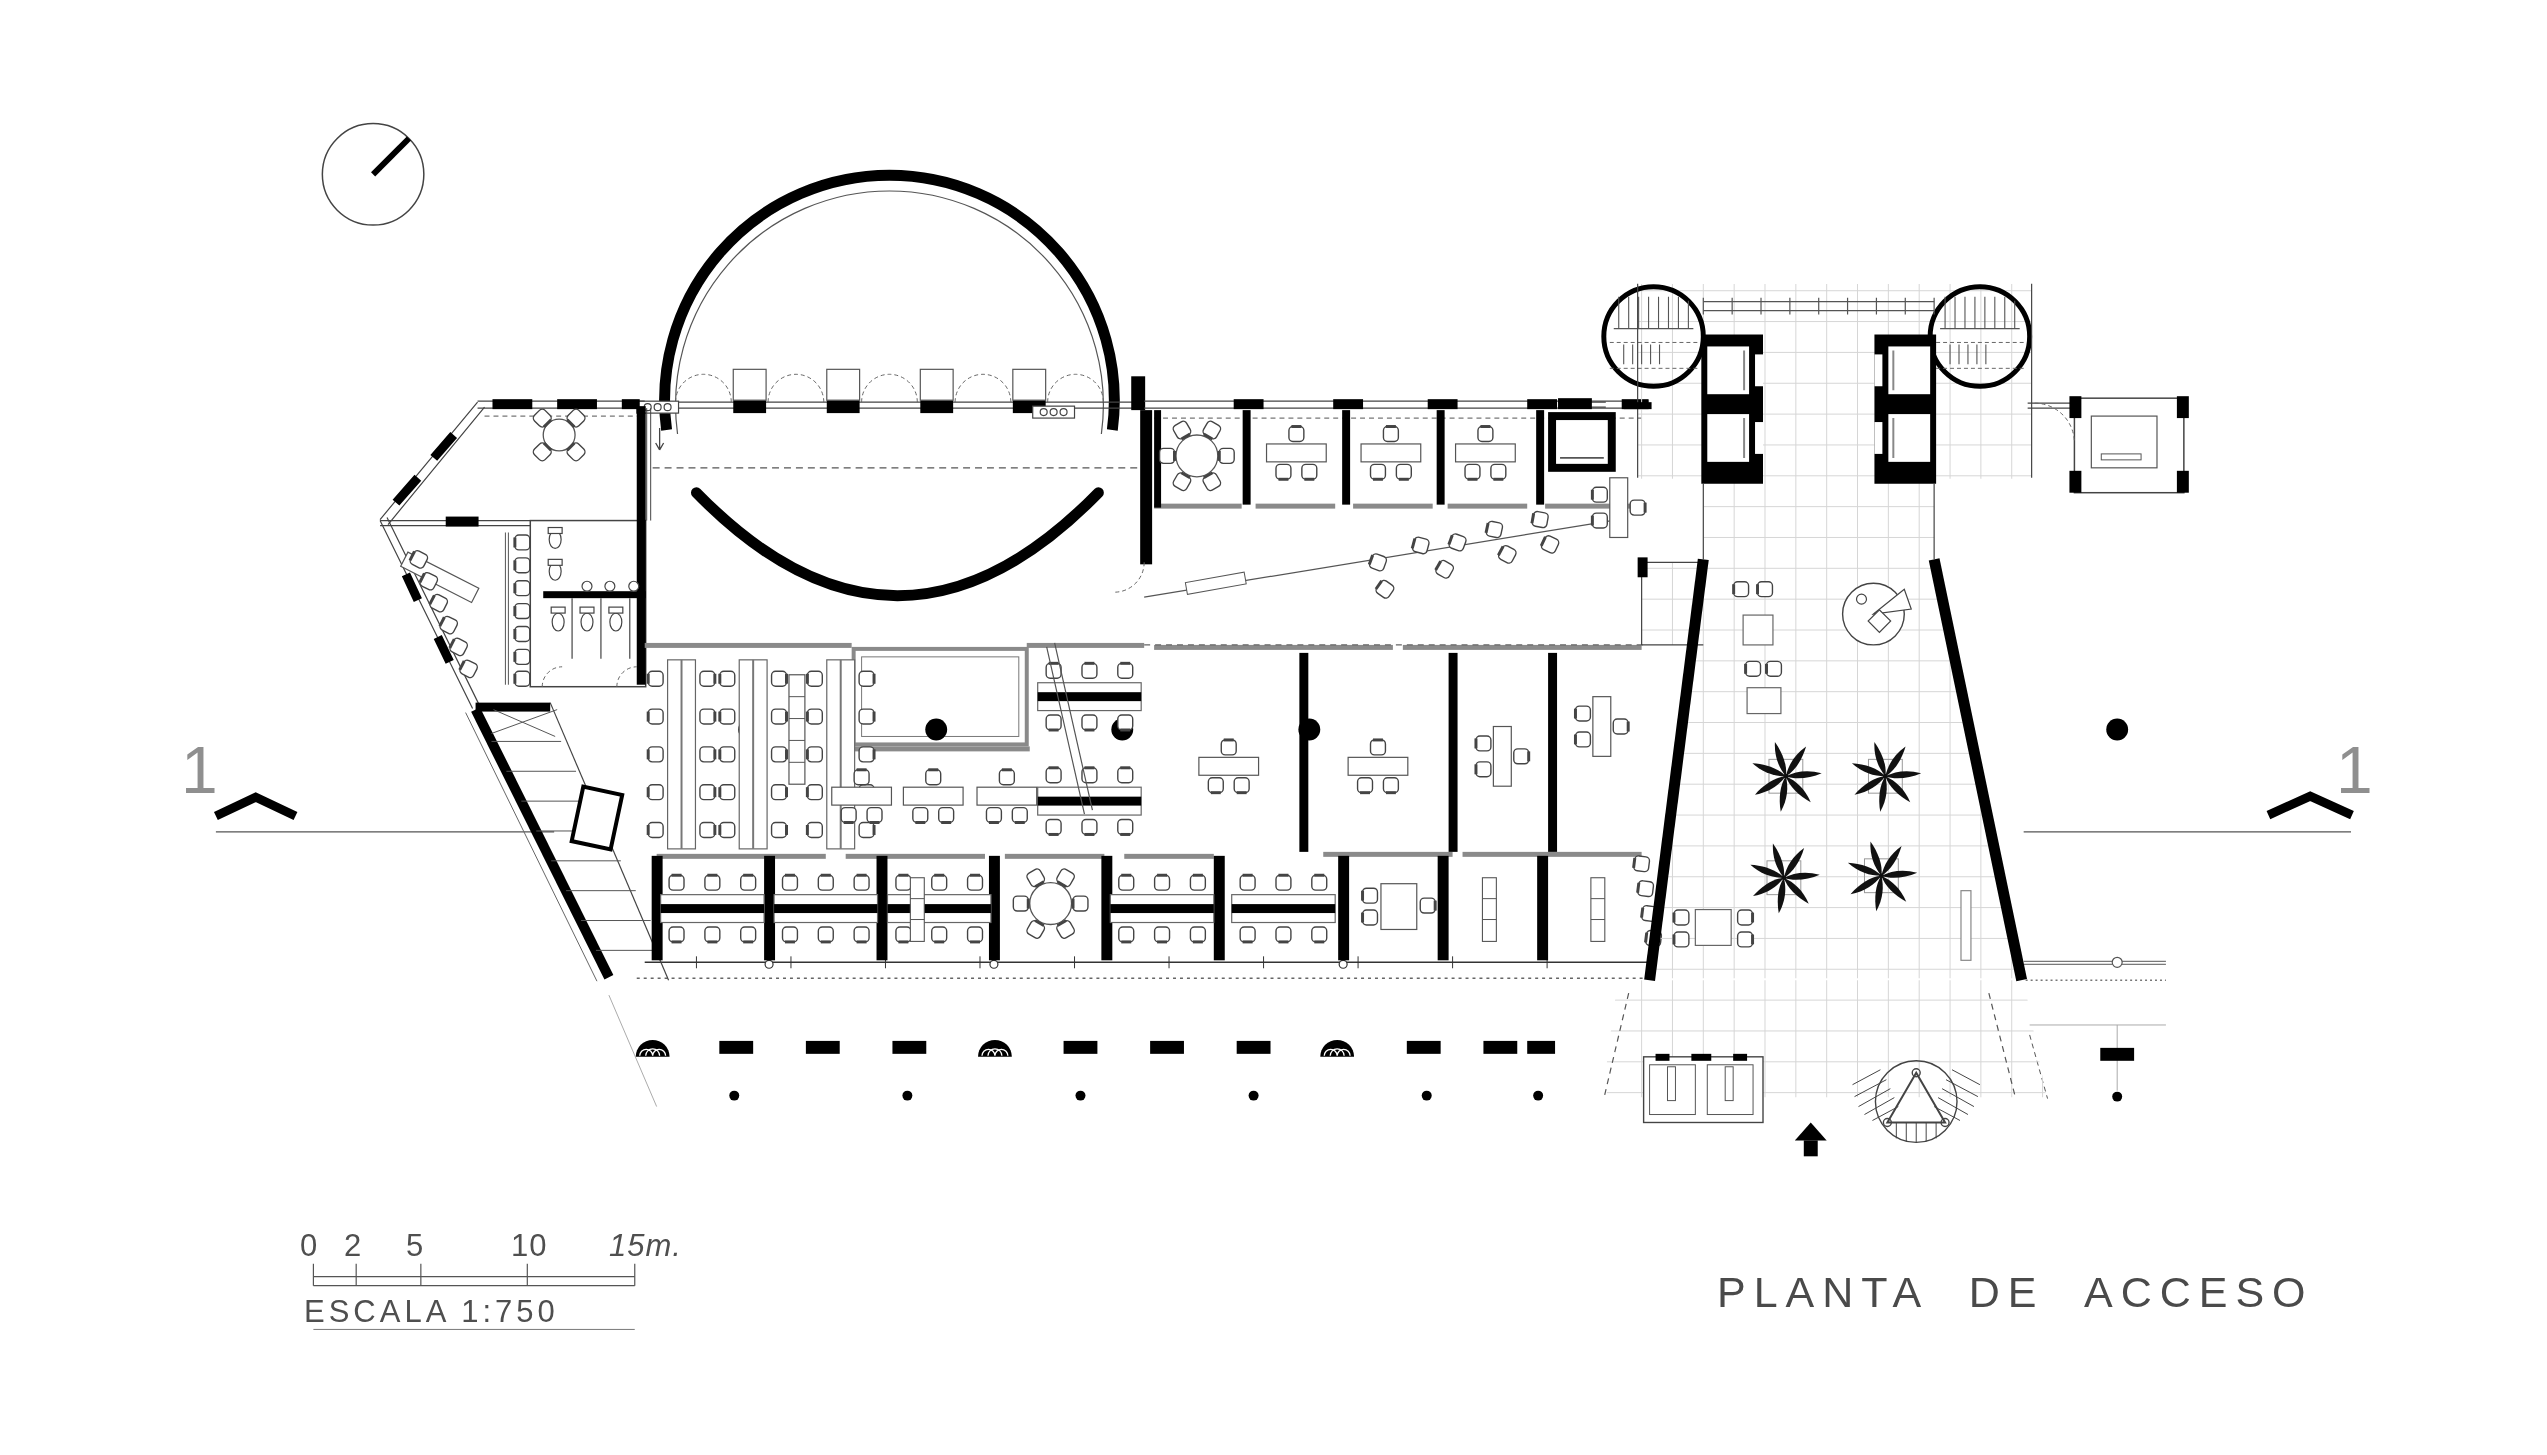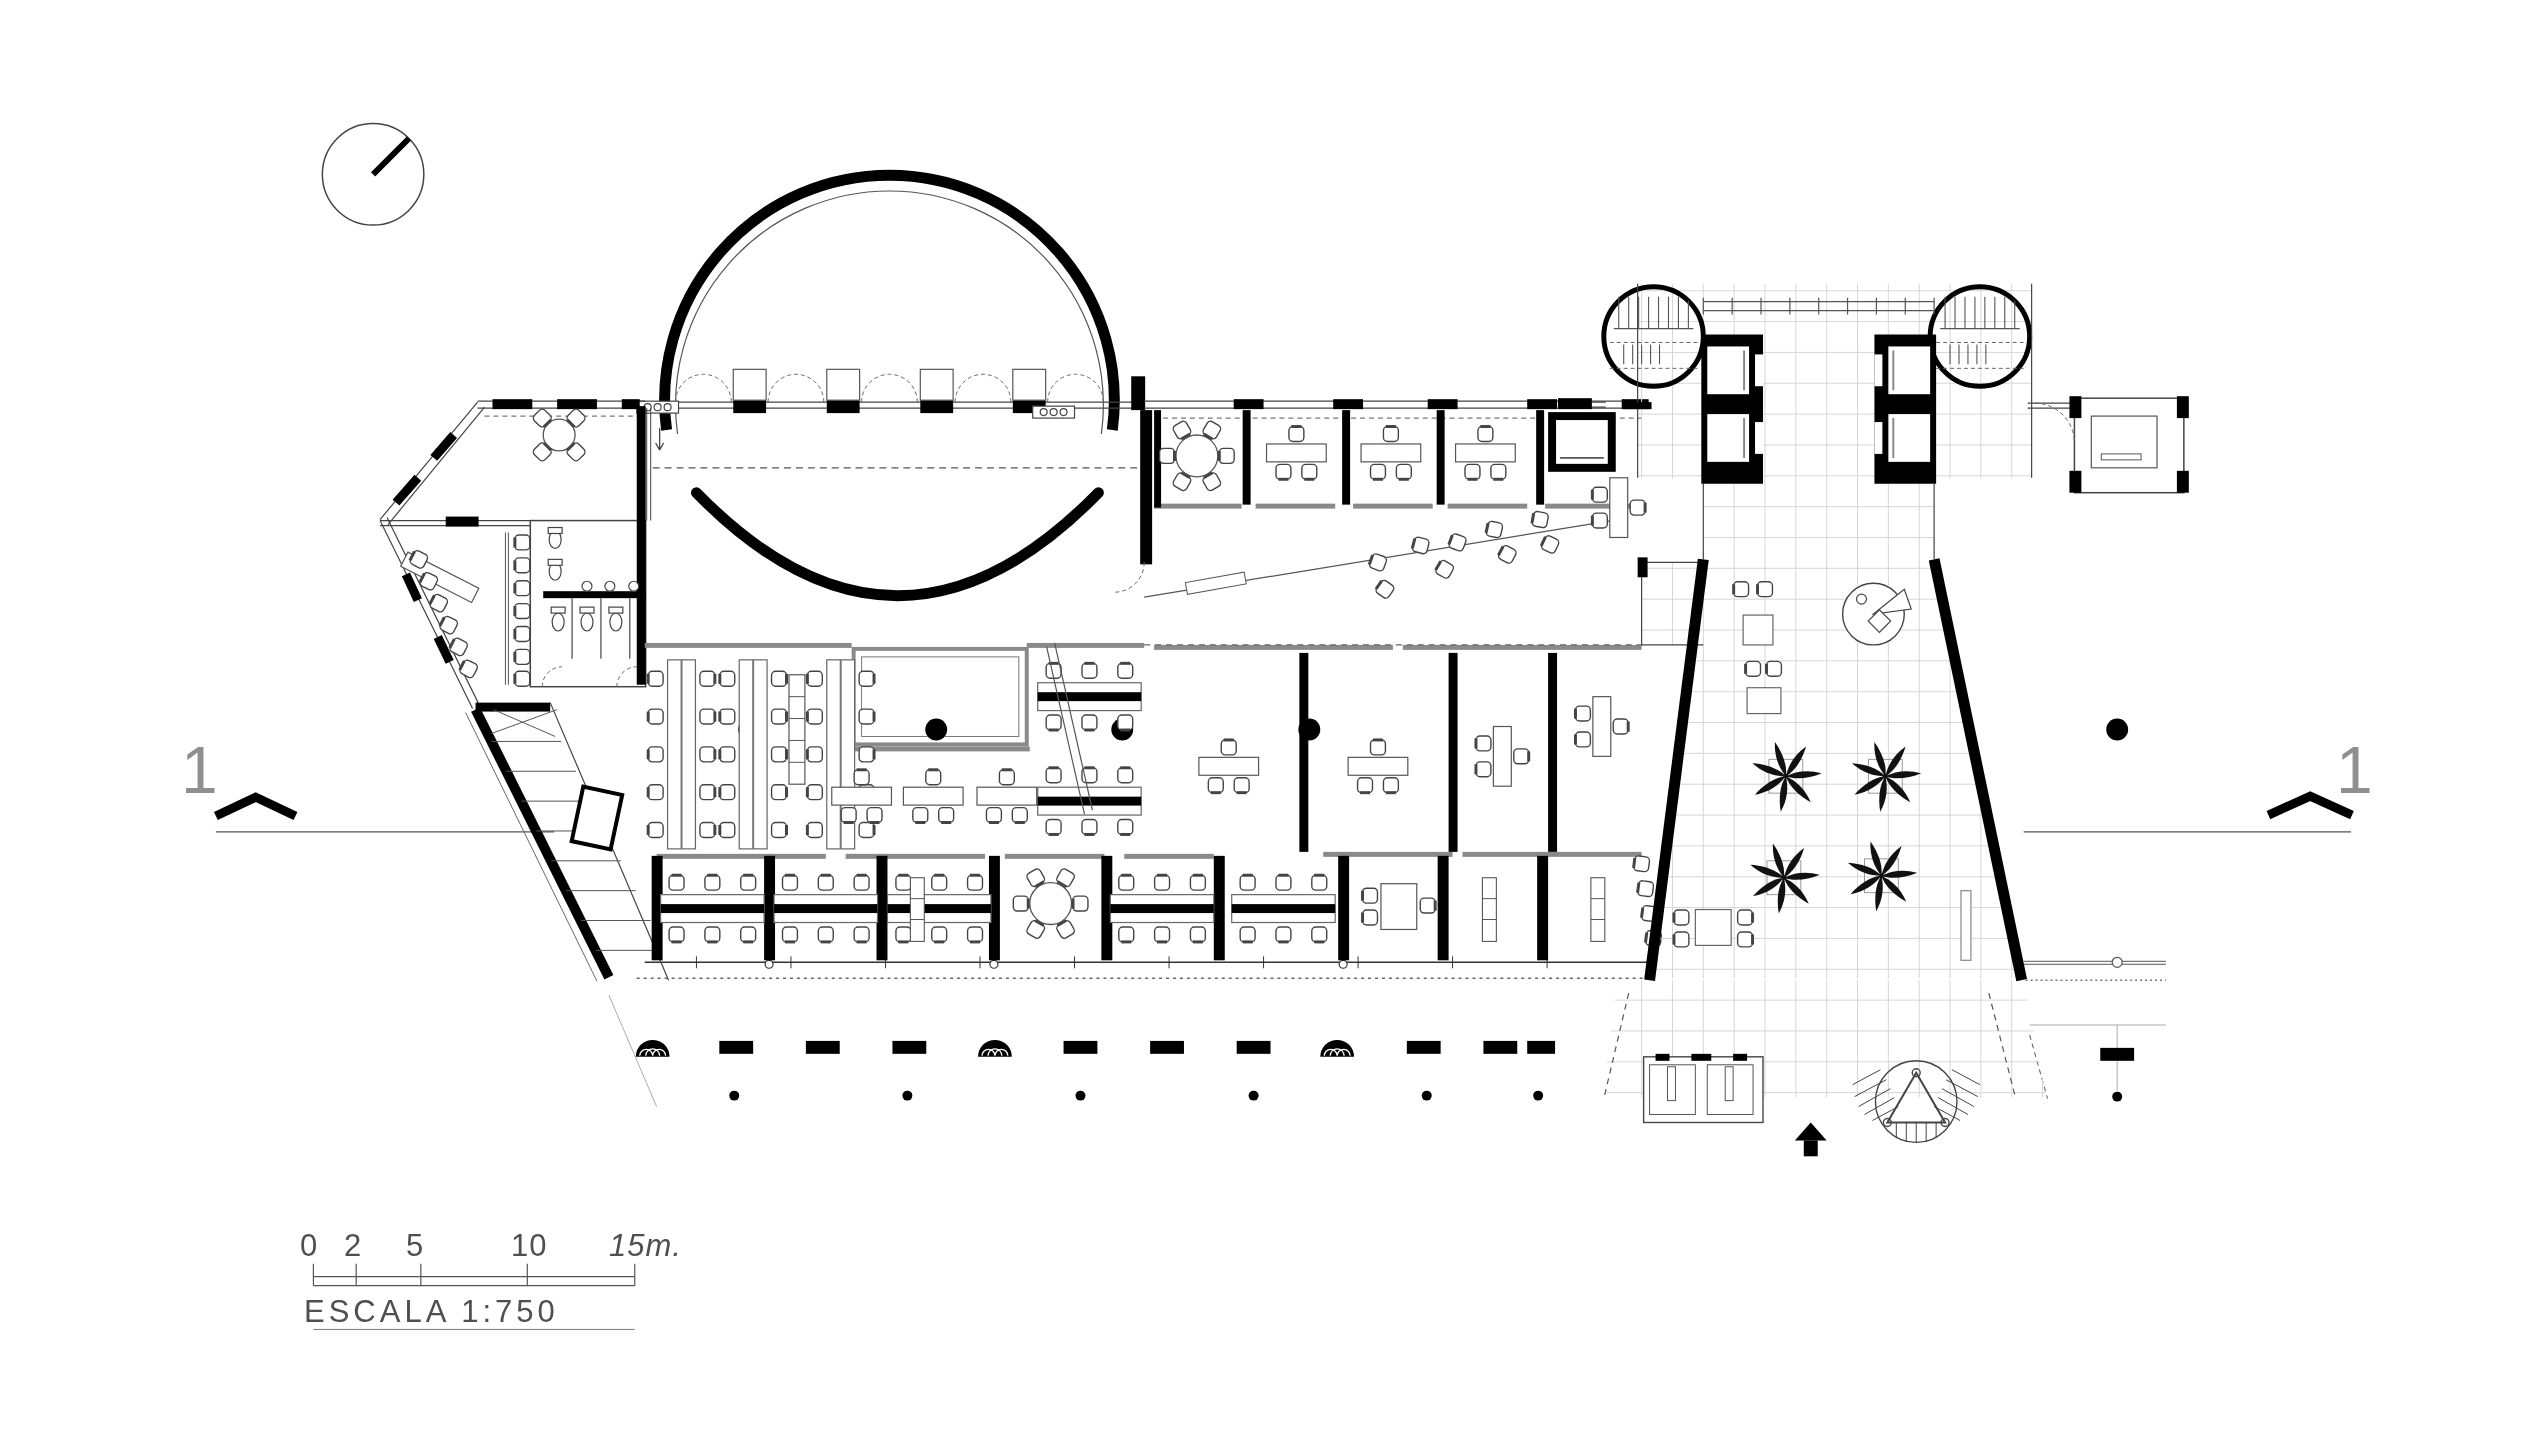--- a/index.html
+++ b/index.html
@@ -550,15 +550,16 @@
 <div class="anno sec-num" style="left:181px; top:732px;">1</div>
 <div class="anno sec-num" style="left:2336px; top:732px;">1</div>
 
 <div class="anno scale-num" style="left:300px; top:1228px;">0</div>
 <div class="anno scale-num" style="left:344px; top:1228px;">2</div>
 <div class="anno scale-num" style="left:406px; top:1228px;">5</div>
 <div class="anno scale-num" style="left:503px; top:1228px;margin-left:8px;">10</div>
 <div class="anno scale-num" style="left:609px; top:1228px;font-style:italic;">15m.</div>
 <div class="anno scale-label" style="left:304px; top:1294px;text-align:center;">ESCALA 1:750</div>
 
+<div class="anno title" style="left:1717px; top:1268px;">PLANTA DE ACCESO</div>
 
 </div>
 
 
 </body></html>

